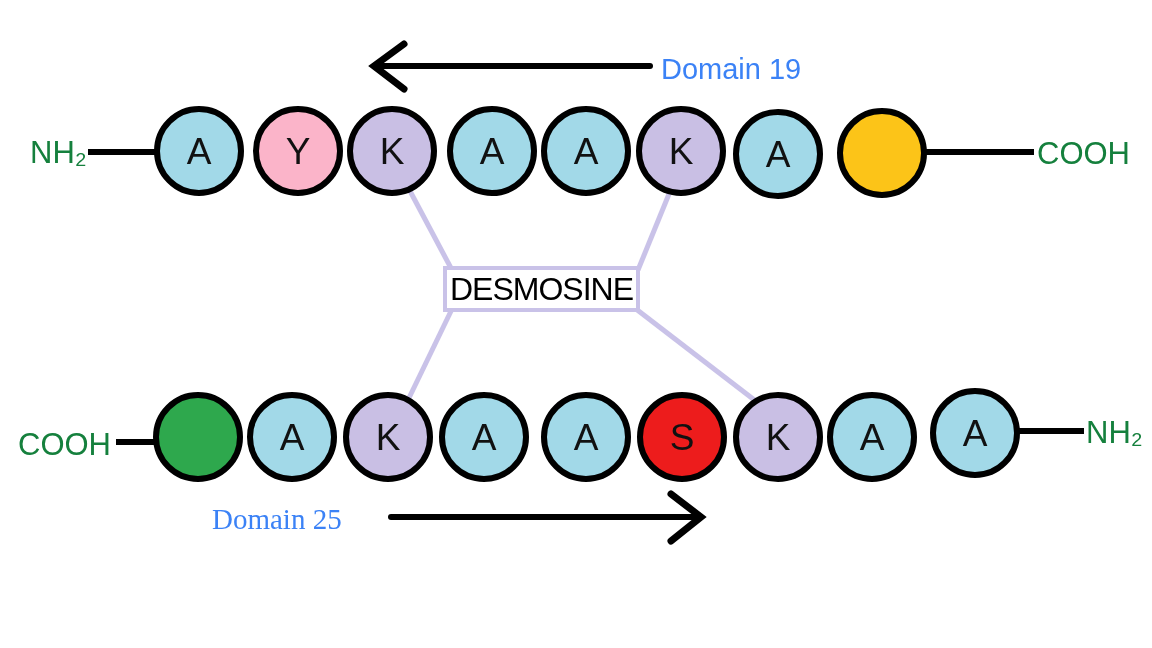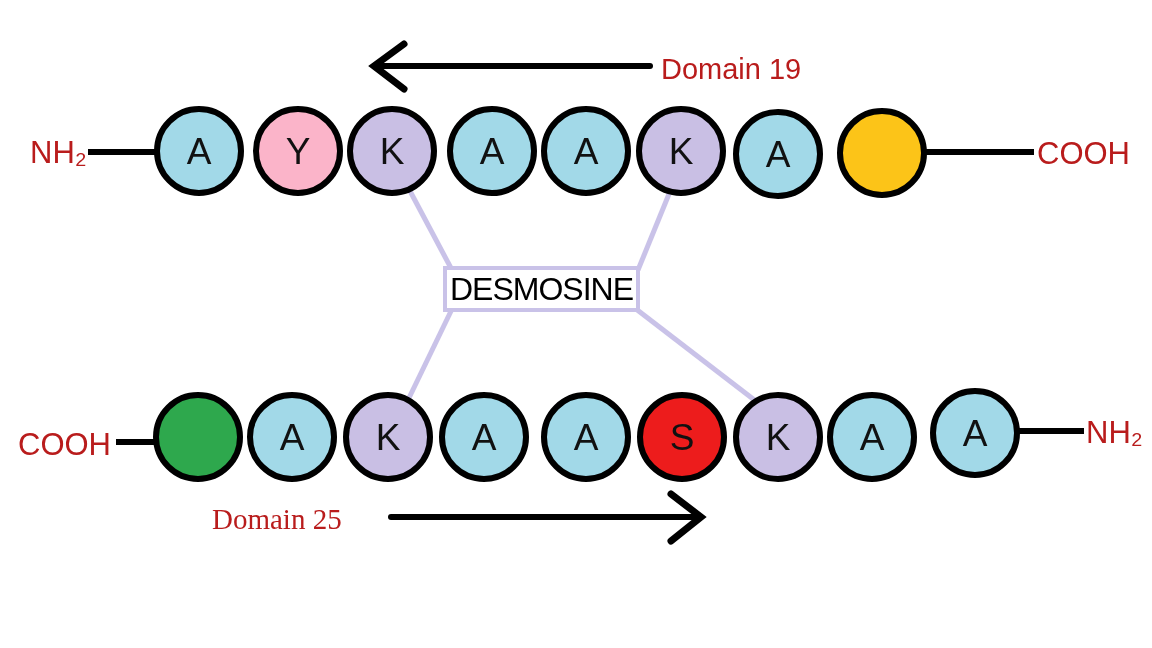--- a/index.html
+++ b/index.html
@@ -16,27 +16,27 @@
     width:90px;height:90px;
     border:6px solid #000;
     border-radius:50%;
     box-sizing:border-box;
     display:flex;align-items:center;justify-content:center;
     font-size:37px;line-height:1;color:#111;
     z-index:3;
   }
   .terminus{
     position:absolute;
-    font-size:31px;color:#b91c1c;z-index:3;white-space:nowrap;
+    font-size:31px;color:#15803d;z-index:3;white-space:nowrap;
     letter-spacing:0px;
     text-align:right;
   }
   .domain-label{
     position:absolute;
-    font-size:29px;color:#b91c1c;z-index:3;white-space:nowrap;
+    font-size:29px;color:#3b82f6;z-index:3;white-space:nowrap;
   }
   #desmosine-box{
     position:absolute;
     left:443px;top:266px;width:197px;height:46px;
     background:#ffffff;
     border:4px solid #c9c2e8;
     box-sizing:border-box;
     display:flex;align-items:center;justify-content:center;
     font-size:32px;color:#000;
     z-index:2;

